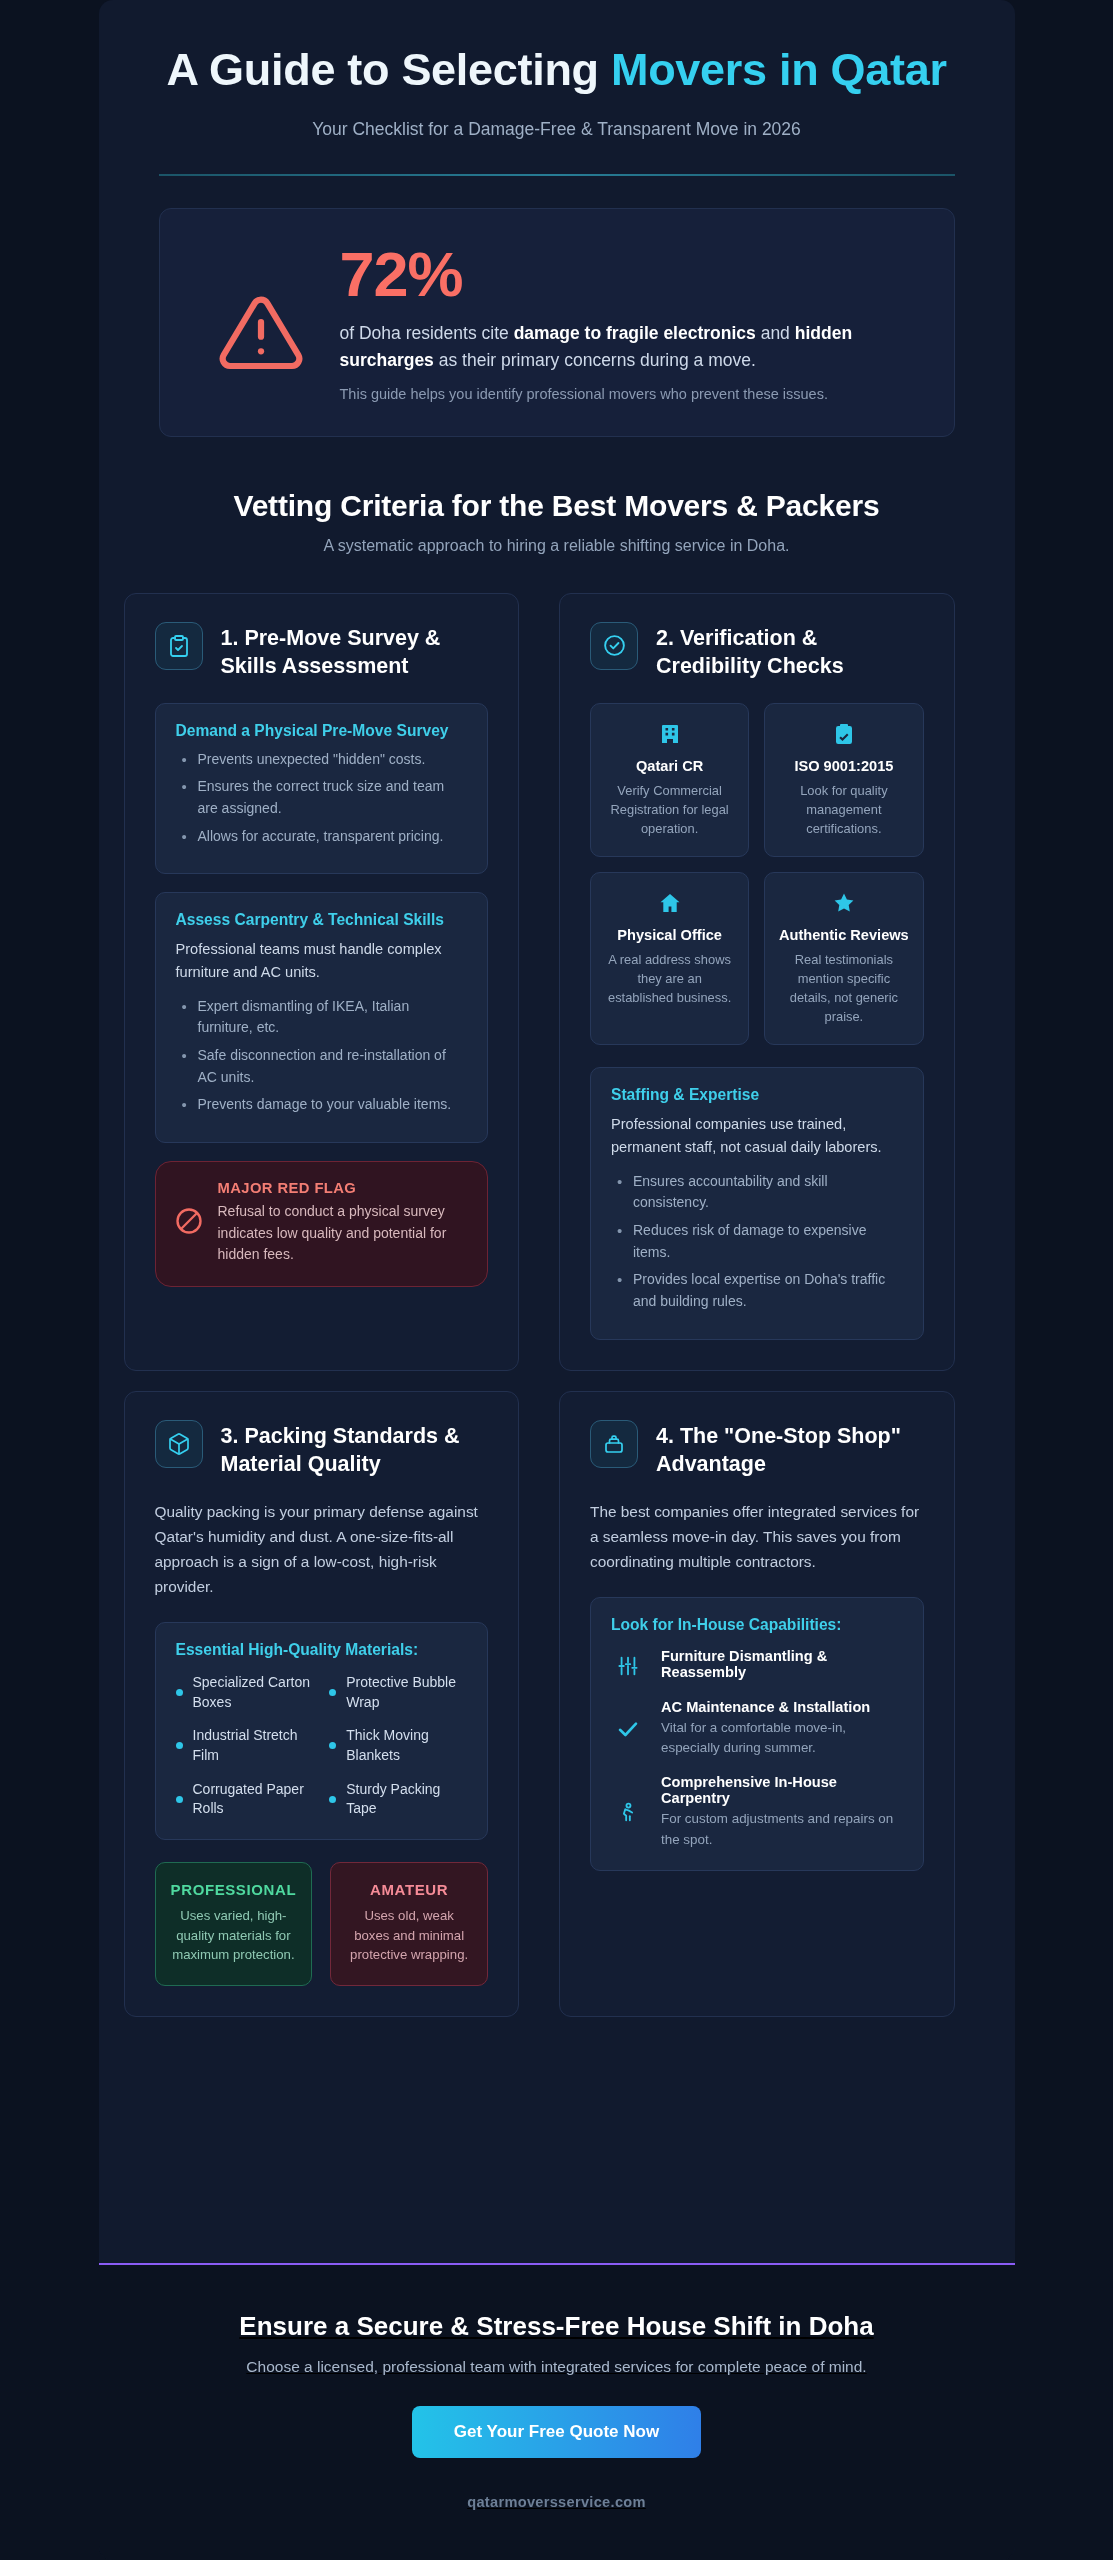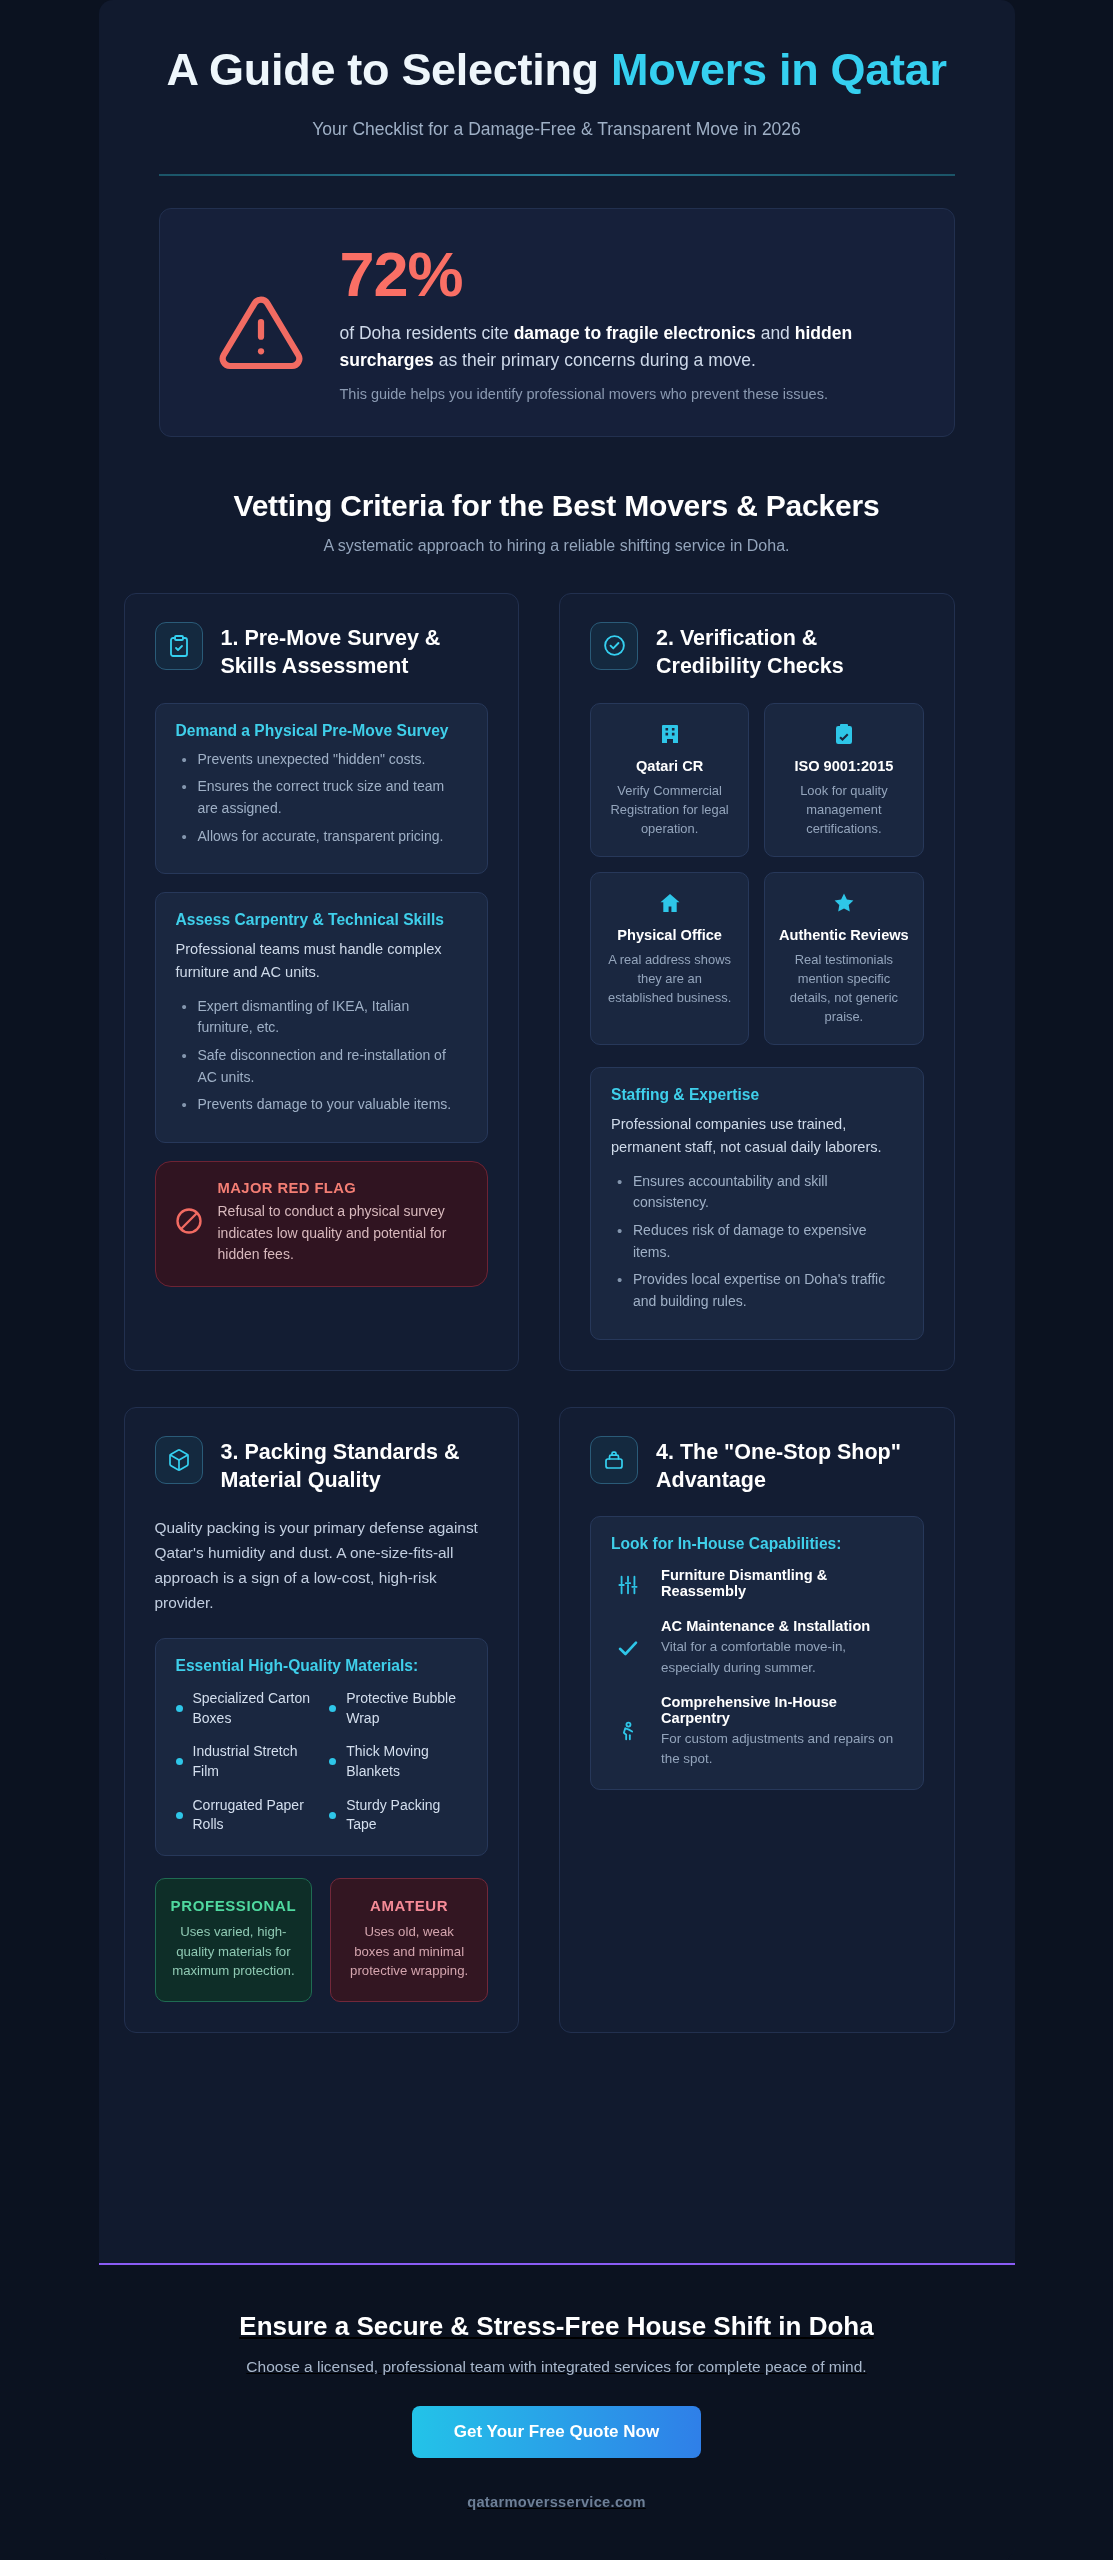--- a/index.html
+++ b/index.html
@@ -98,21 +98,21 @@
     margin-top: 14px;
     font-size: 16px;
     color: #93a4bb;
   }
 
   
   .grid {
     padding: 38px 60px 0 25px;
     display: grid;
     grid-template-columns: 1fr 1fr;
-    gap: 36px 40px;
+    gap: 20px 40px;
   }
   .card {
     background: #131d33;
     border: 1px solid #22304f;
     border-radius: 12px;
     padding: 28px 30px 30px 30px;
     display: flex;
     flex-direction: column;
   }
   .card-head {
@@ -539,20 +539,21 @@
         <div class="card-badge">
           <svg width="24" height="24" viewBox="0 0 24 24" fill="none" stroke="#35d0f0" stroke-width="1.7" stroke-linecap="round" stroke-linejoin="round">
             <rect x="4" y="11" width="16" height="9" rx="2"></rect>
             <path d="M7.5 11V8.8a1.6 1.6 0 0 1 1.6-1.6h5.8a1.6 1.6 0 0 1 1.6 1.6V11"></path>
             <path d="M10 7.2V5.6a1.4 1.4 0 0 1 1.4-1.4h1.2A1.4 1.4 0 0 1 14 5.6v1.6"></path>
           </svg>
         </div>
         <h3>4. The "One-Stop Shop" Advantage</h3>
       </div>
 
+      <div class="card-intro">The best companies offer integrated services for a seamless move-in day. This saves you from coordinating multiple contractors.</div>
 
       <div class="subblock" style="margin-bottom:0">
         <h4>Look for In-House Capabilities:</h4>
         <div style="margin-top:14px">
           <div class="cap-row">
             <div class="cico">
               <svg width="22" height="22" viewBox="0 0 24 24" fill="none" stroke="#2ec6e8" stroke-width="2" stroke-linecap="round">
                 <line x1="5" y1="21" x2="5" y2="14"></line>
                   <line x1="5" y1="10" x2="5" y2="3"></line>
                 <line x1="12" y1="21" x2="12" y2="12"></line>

